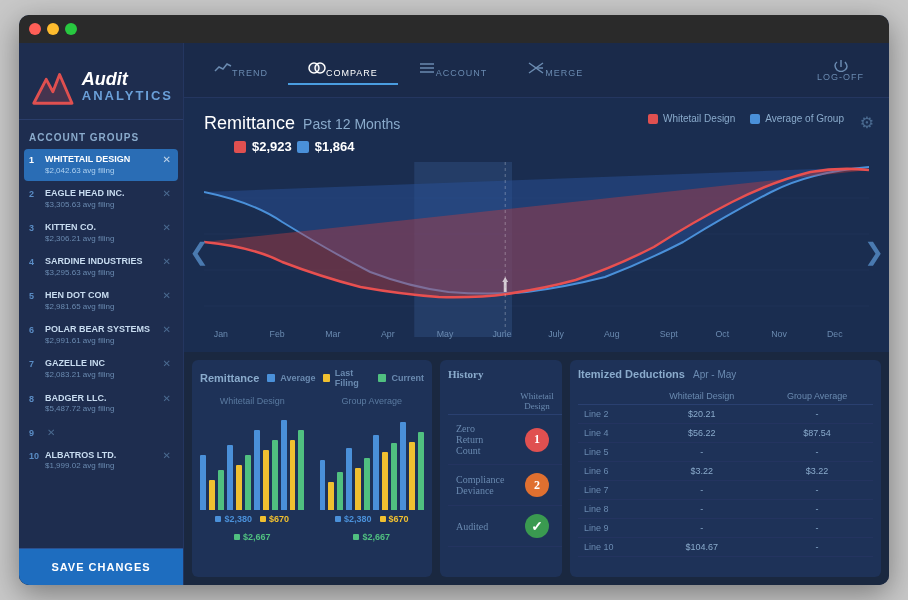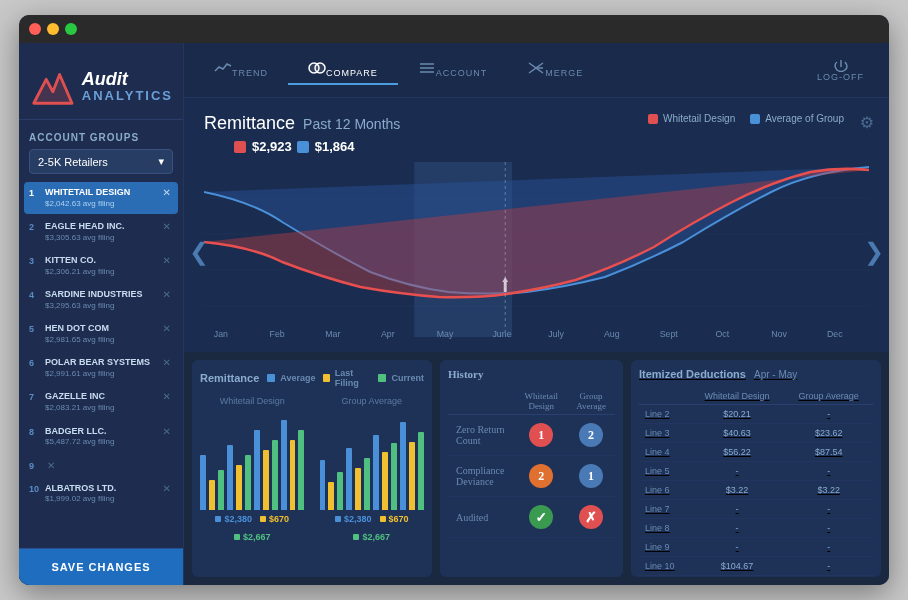--- a/index.html
+++ b/index.html
@@ -486,23 +486,22 @@
     }
 
     .badge-red { background: #e05050; }
     .badge-blue { background: #4a7ab5; }
     .badge-orange { background: #e07030; }
     .badge-check { background: #3a9a50; font-size: 14px; }
     .badge-x { background: #e05050; font-size: 14px; }
 
     
     .itemized-panel {
-      width: 250px;
+      width: 311px;
       flex-shrink: 0;
-      text-decoration: underline;
     }
 
     .itemized-table {
       width: 100%;
       border-collapse: collapse;
       font-size: 10px;
     }
 
     .itemized-table th {
       color: #6a8ab0;
@@ -550,24 +549,20 @@
           <polygon points="5,40 18,15 25,28 32,10 45,40" fill="rgba(224,80,80,0.2)"></polygon>
         </svg>
         <div class="logo-text">
           <span class="logo-audit">Audit</span>
           <span class="logo-analytics">ANALYTICS</span>
         </div>
       </div>
 
       <div class="account-groups-label">ACCOUNT GROUPS</div>
 
-      <div class="group-dropdown">
-        <span>2-5K Retailers</span>
-        <span>▾</span>
-      </div>
 
       <div class="account-list" id="account-list">
           <div class="account-item active">
       <span class="account-num">1</span>
       <div class="account-info">
         <div class="account-name">WHITETAIL DESIGN</div>
         <div class="account-amount">$2,042.63 avg filing</div>
       </div>
       <span class="account-close">✕</span>
     </div>
@@ -952,25 +947,20 @@
                 <th>Group Average</th>
               </tr>
             </thead>
             <tbody id="itemized-tbody">
                 <tr>
       <td>Line 2</td>
       <td>$20.21</td>
       <td>-</td>
     </tr>
                 <tr>
-      <td>Line 3</td>
-      <td>$40.63</td>
-      <td>$23.62</td>
-    </tr>
-                <tr>
       <td>Line 4</td>
       <td>$56.22</td>
       <td>$87.54</td>
     </tr>
                 <tr>
       <td>Line 5</td>
       <td>-</td>
       <td>-</td>
     </tr>
                 <tr>

